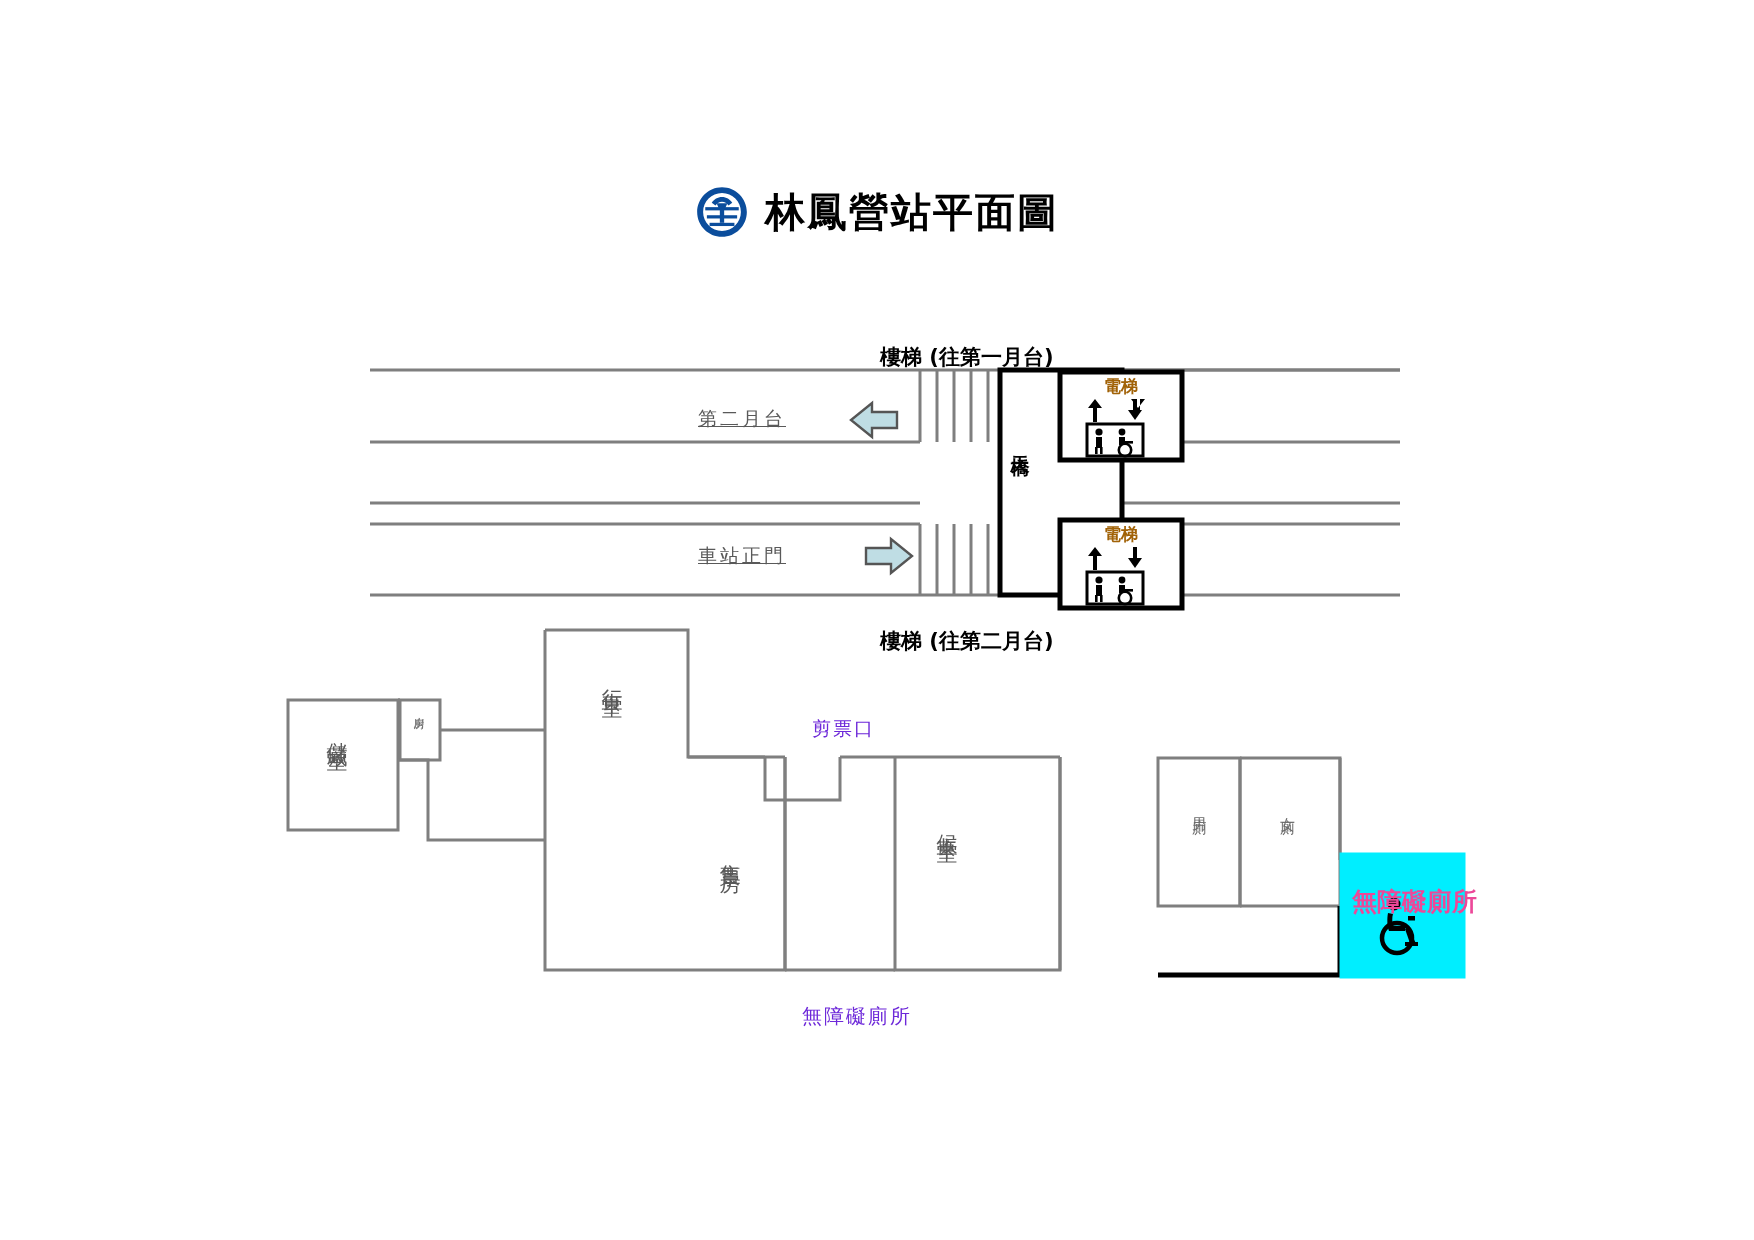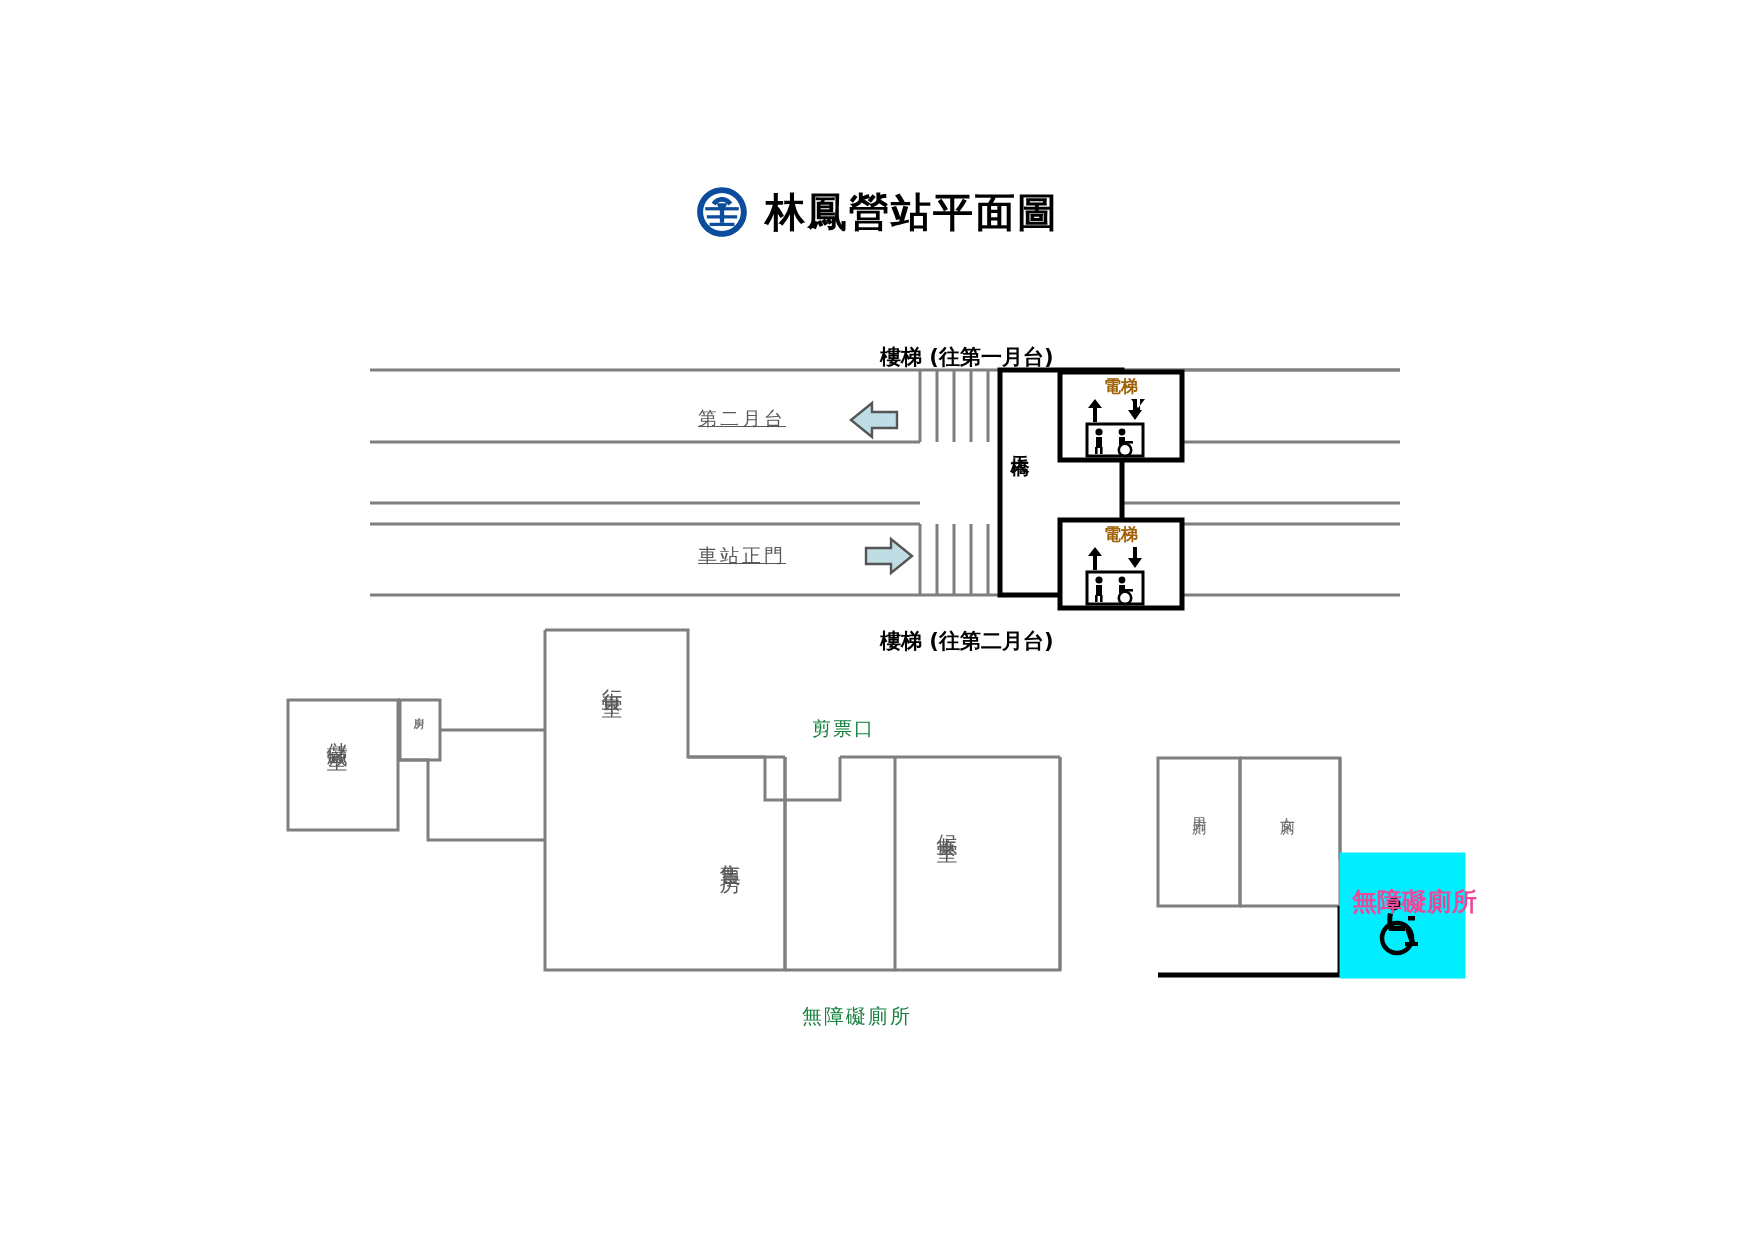--- a/index.html
+++ b/index.html
@@ -85,21 +85,21 @@
     font-weight: 600;
   }
   .lbl-tiny {
     writing-mode: vertical-rl;
     text-orientation: upright;
     color: #6a6a6a;
     font-size: 11px;
     letter-spacing: 1px;
   }
   .lbl-small-gray {
-    color: #15803d;
+    color: #6d28d9;
     font-size: 14px;
     letter-spacing: 1px;
   }
   .elev-label {
     position: absolute;
     font-size: 17px;
     font-weight: 700;
     color: #a16207;
     text-align: center;
     letter-spacing: 0px;

